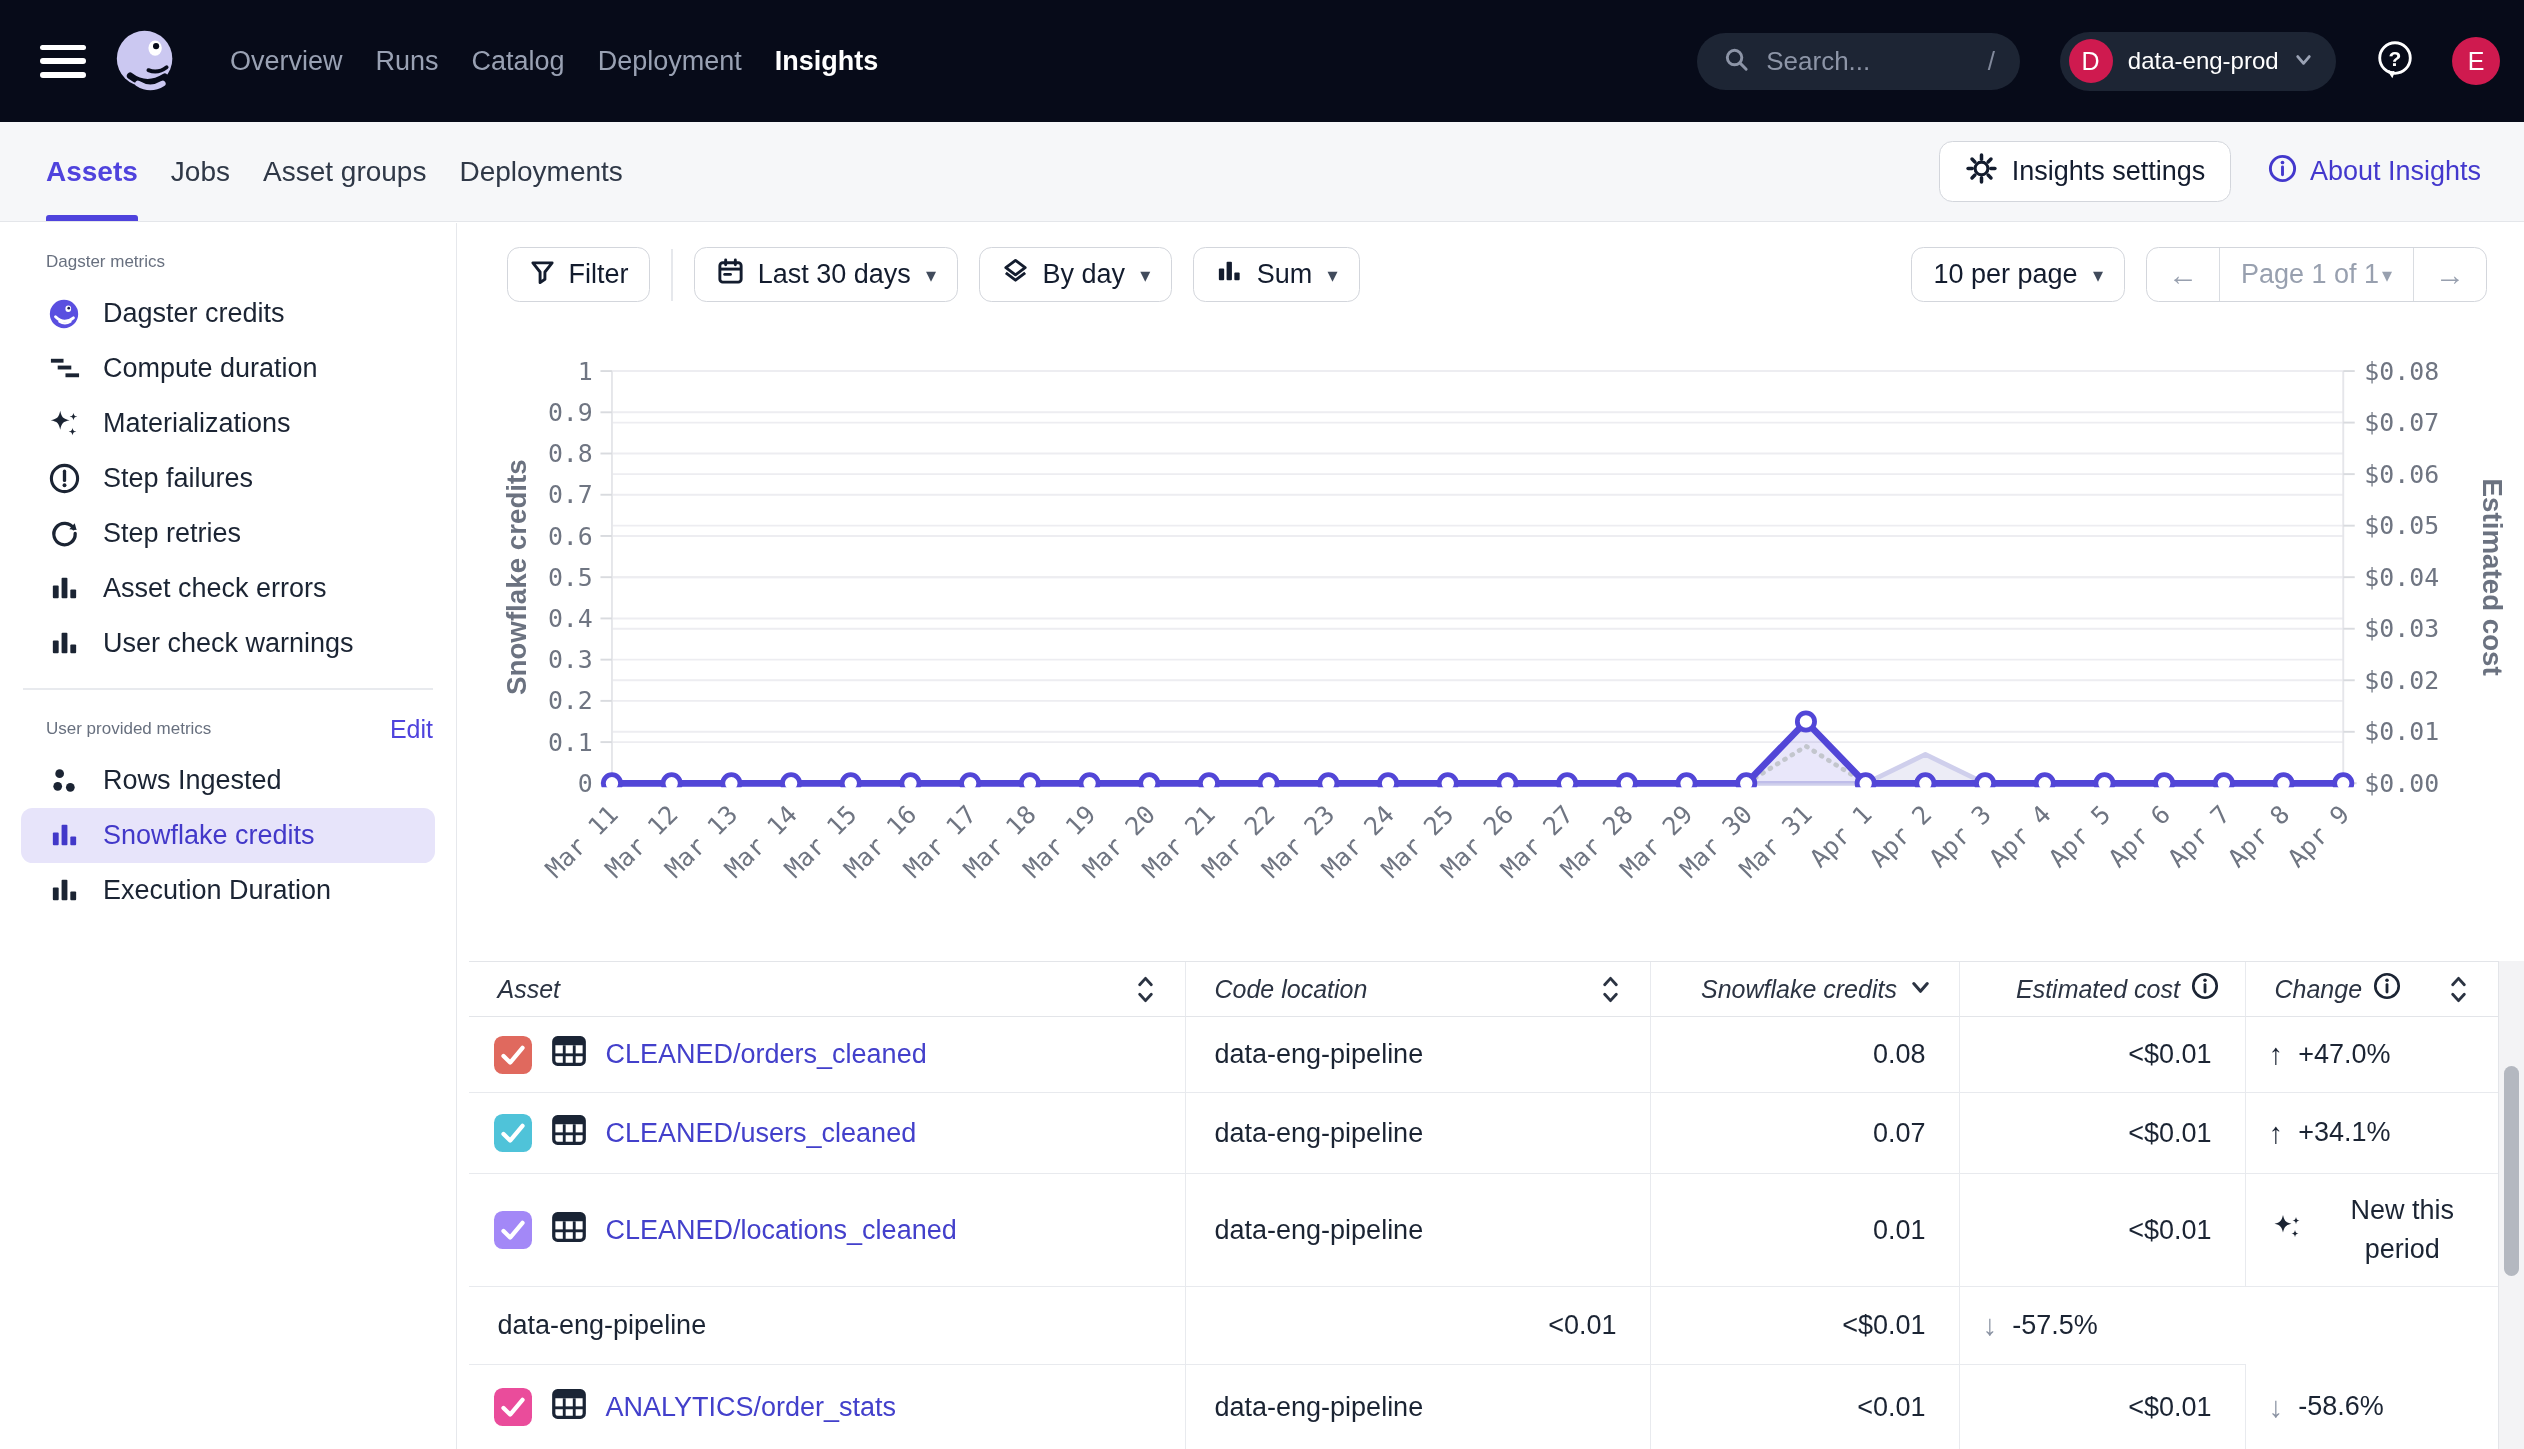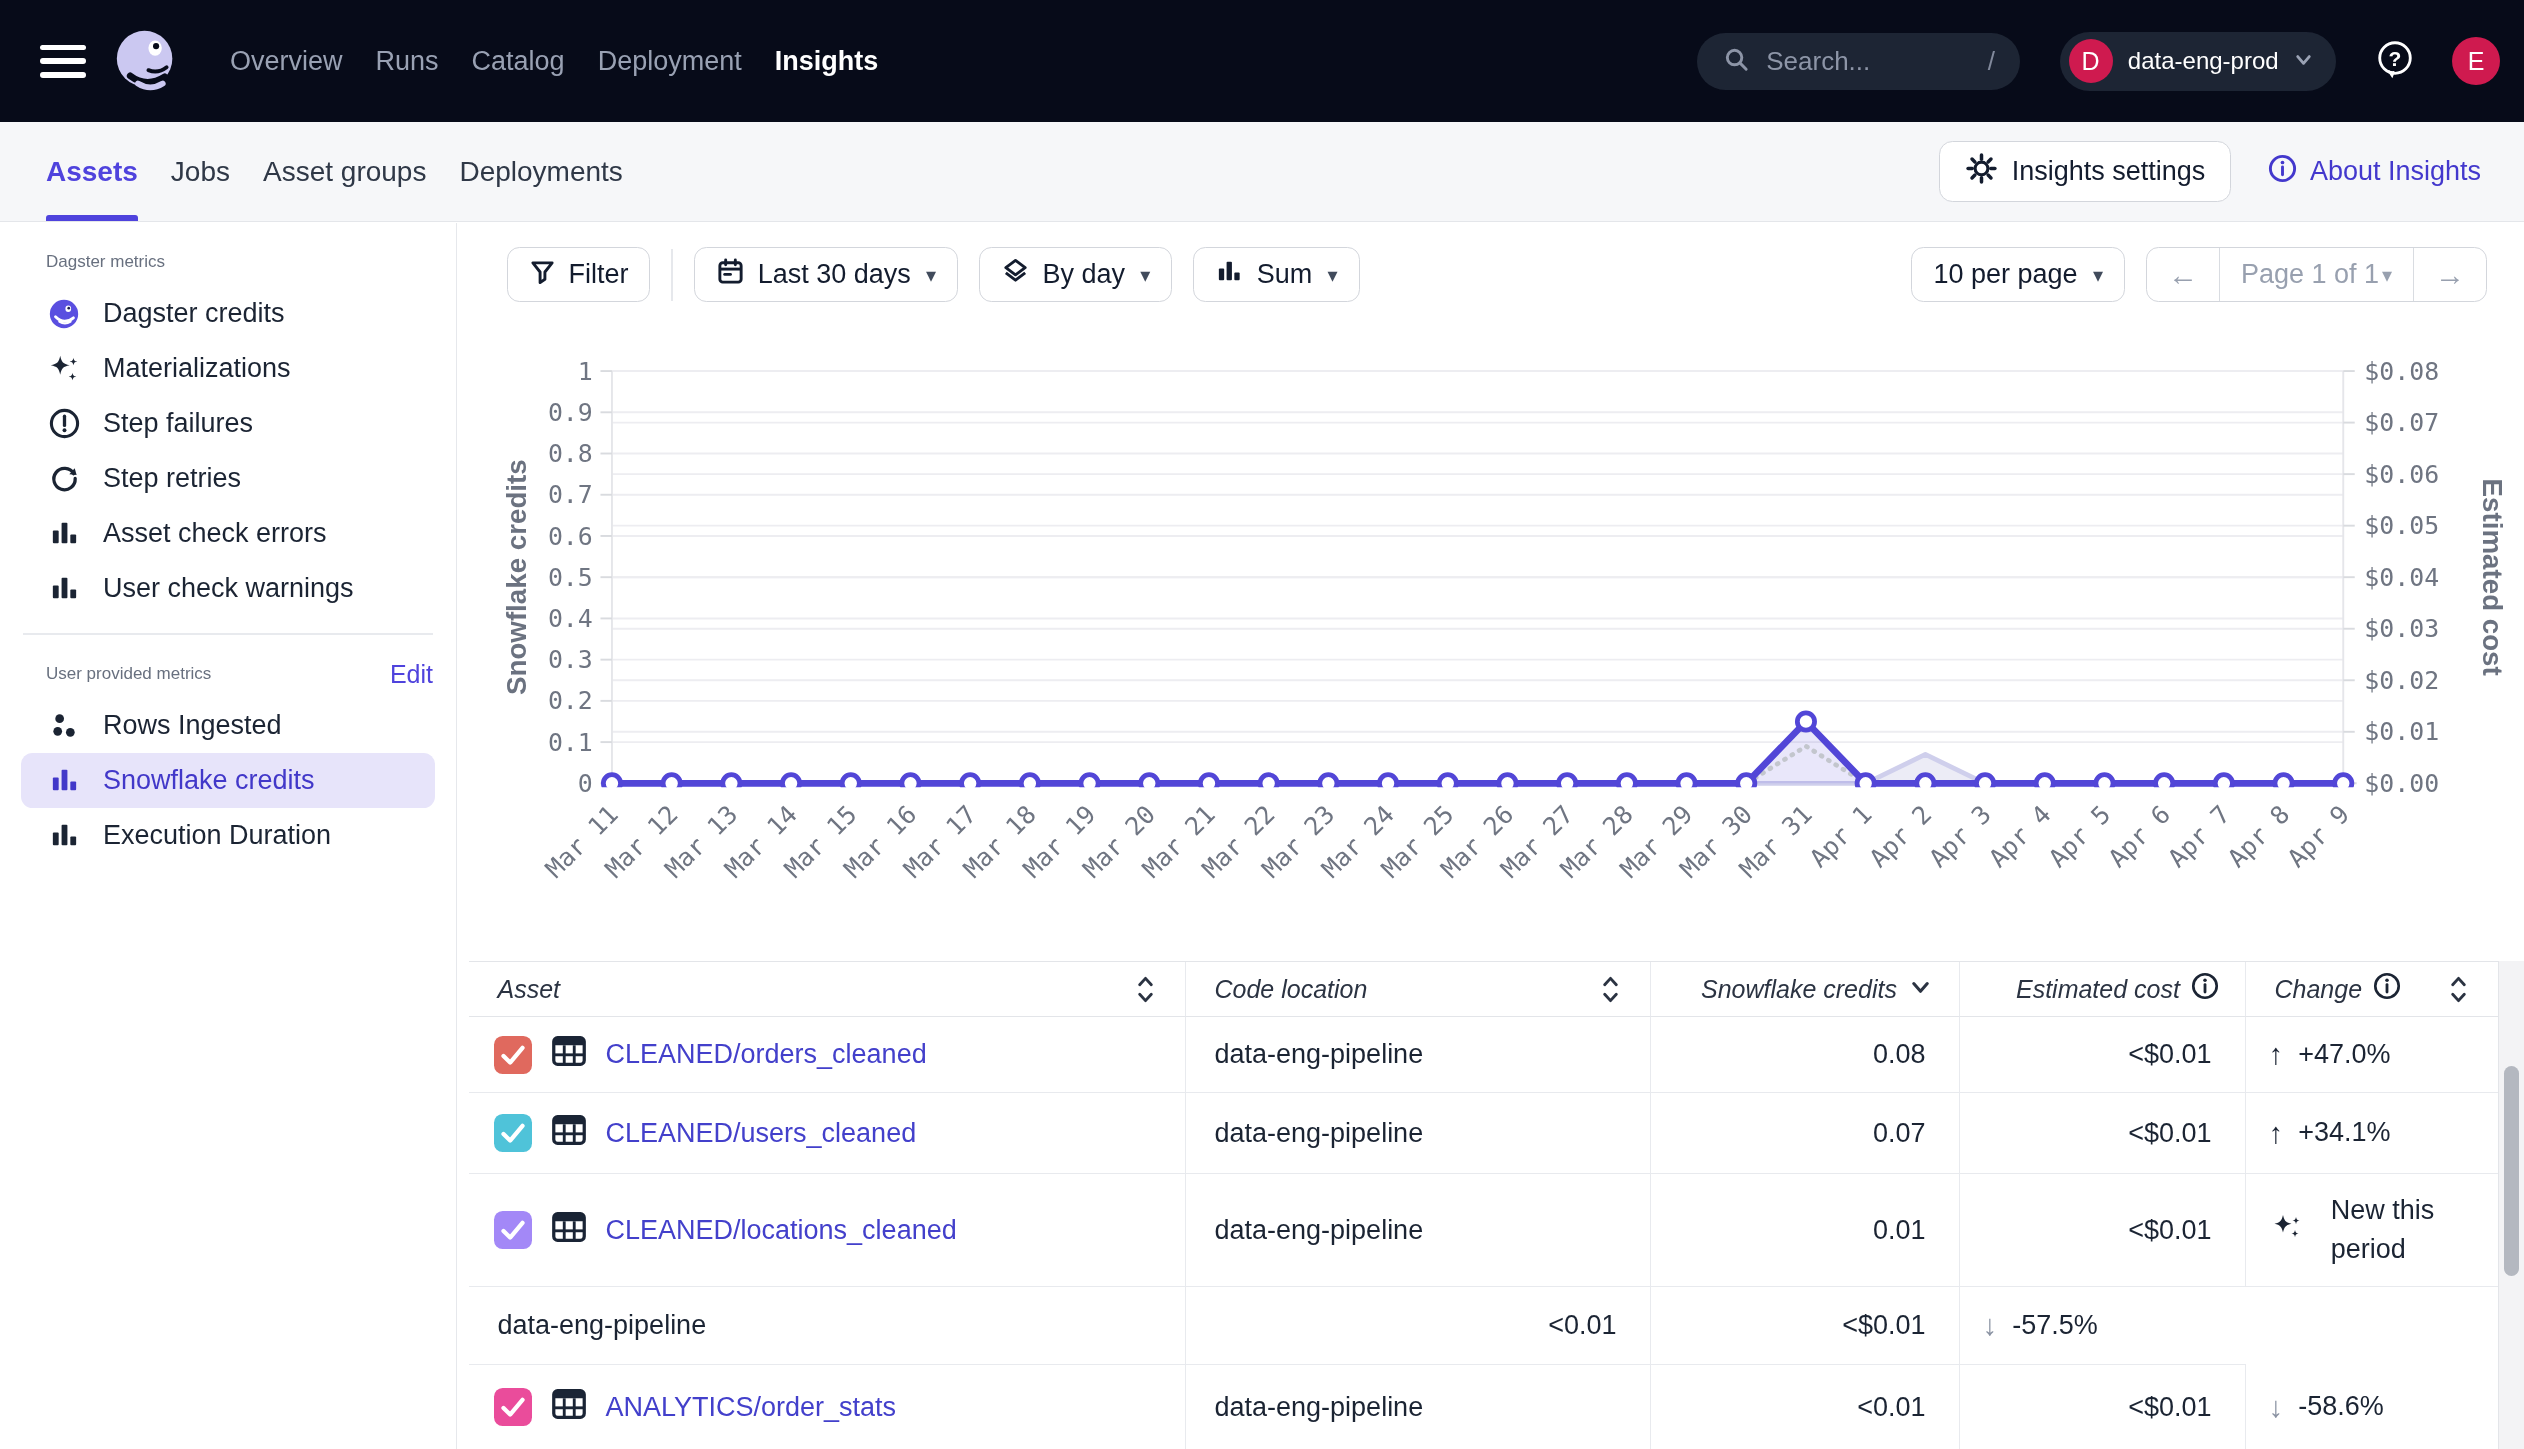--- a/index.html
+++ b/index.html
@@ -54,21 +54,21 @@
     padding:0 23px 0 46px; height:48px; }
   .side-section-title { color:#68707f; font-size:17px; }
   .side-edit { color:#4f43dd; font-size:25px; cursor:pointer; }
   .side-item { display:flex; align-items:center; height:55px; margin:0 21px; padding-left:25px;
     border-radius:11.5px; cursor:pointer; font-size:27px; color:#1b2433; gap:21px; }
   .side-item.selected { background:#e7e4fa; color:#4238c9; }
   .side-item .icn { width:36px; height:36px; display:flex; align-items:center; justify-content:center; flex:0 0 auto; }
   .side-divider { height:1.9px; background:#e8eaee; margin:17px 23px 15.3px 23px; }
 
   
-  #main { position:absolute; left:457px; top:223px; right:0; bottom:0; background:#fff; }
+  #main { position:absolute; left:457px; top:223px; right:0; bottom:0; background:#fff;text-align:center; }
   #toolbar { position:absolute; left:50px; right:38px; top:24px; height:55px; display:flex;
     align-items:center; justify-content:space-between; }
   .tb-group { display:flex; align-items:center; gap:21px; }
   .btn { height:55px; background:#fff; border:1.9px solid #d3d6dc; border-radius:12.4px; display:flex;
     align-items:center; gap:12.4px; padding:0 21px; font-size:27px; color:#131c2e; cursor:pointer; white-space:nowrap; }
   .caret::after { content:"▾"; font-size:20px; color:#414b5c; margin-left:2.9px; }
   .tb-divider { width:1.9px; height:52px; background:#e6e8ec; }
   #pager { height:55px; display:flex; align-items:stretch; border:1.9px solid #d3d6dc; border-radius:12.4px;
     overflow:hidden; background:#fff; }
   .pager-seg { display:flex; align-items:center; padding:0 21px; font-size:27px; color:#98a0af; cursor:pointer; }
@@ -209,20 +209,32 @@
         <span class="icn" style="color: rgb(27, 36, 51);">
           <svg width="34" height="34" viewBox="0 0 36 36">
             <circle cx="18" cy="18" r="15" fill="#5a4fe0"></circle>
             <path d="M9 21 q9 9 19 1" stroke="#fff" stroke-width="3" fill="none" stroke-linecap="round"></path>
             <path d="M13 26 q6 4 12 0" stroke="#fff" stroke-width="2.2" fill="none" stroke-linecap="round"></path>
             <ellipse cx="22.5" cy="12.5" rx="3" ry="3.4" fill="#fff"></ellipse>
             <circle cx="23" cy="11.8" r="1.4" fill="#1b1a4d"></circle>
           </svg>
         </span>
         <span>Dagster credits</span>
+      </div>
+      <div class="side-item">
+        <span class="icn" style="color: rgb(27, 36, 51);">
+          <svg width="33" height="33" viewBox="0 0 34 34">
+            <g stroke="#1b2433" stroke-width="4" stroke-linecap="square" fill="none">
+              <path d="M5 9 h9"></path>
+              <path d="M12 16 h10"></path>
+              <path d="M20 24 h10"></path>
+            </g>
+          </svg>
+        </span>
+        <span>Compute duration</span>
       </div>
       <div class="side-item">
         <span class="icn" style="color: rgb(27, 36, 51);">
           <svg width="34" height="34" viewBox="0 0 36 36">
             <path d="M14 4 C15.5 11,17 12.5,24 14 C17 15.5,15.5 17,14 24 C12.5 17,11 15.5,4 14 C11 12.5,12.5 11,14 4 Z" fill="#1b2433"></path>
             <path d="M28 6 C28.6 9,29.2 9.6,32 10 C29.2 10.6,28.6 11.2,28 14 C27.4 11.2,26.8 10.6,24 10 C26.8 9.6,27.4 9,28 6 Z" fill="#1b2433"></path>
             <path d="M27 22 C27.6 25,28.2 25.6,31 26 C28.2 26.6,27.6 27.2,27 30 C26.4 27.2,25.8 26.6,23 26 C25.8 25.6,26.4 25,27 22 Z" fill="#1b2433"></path>
           </svg>
         </span>
         <span>Materializations</span>

